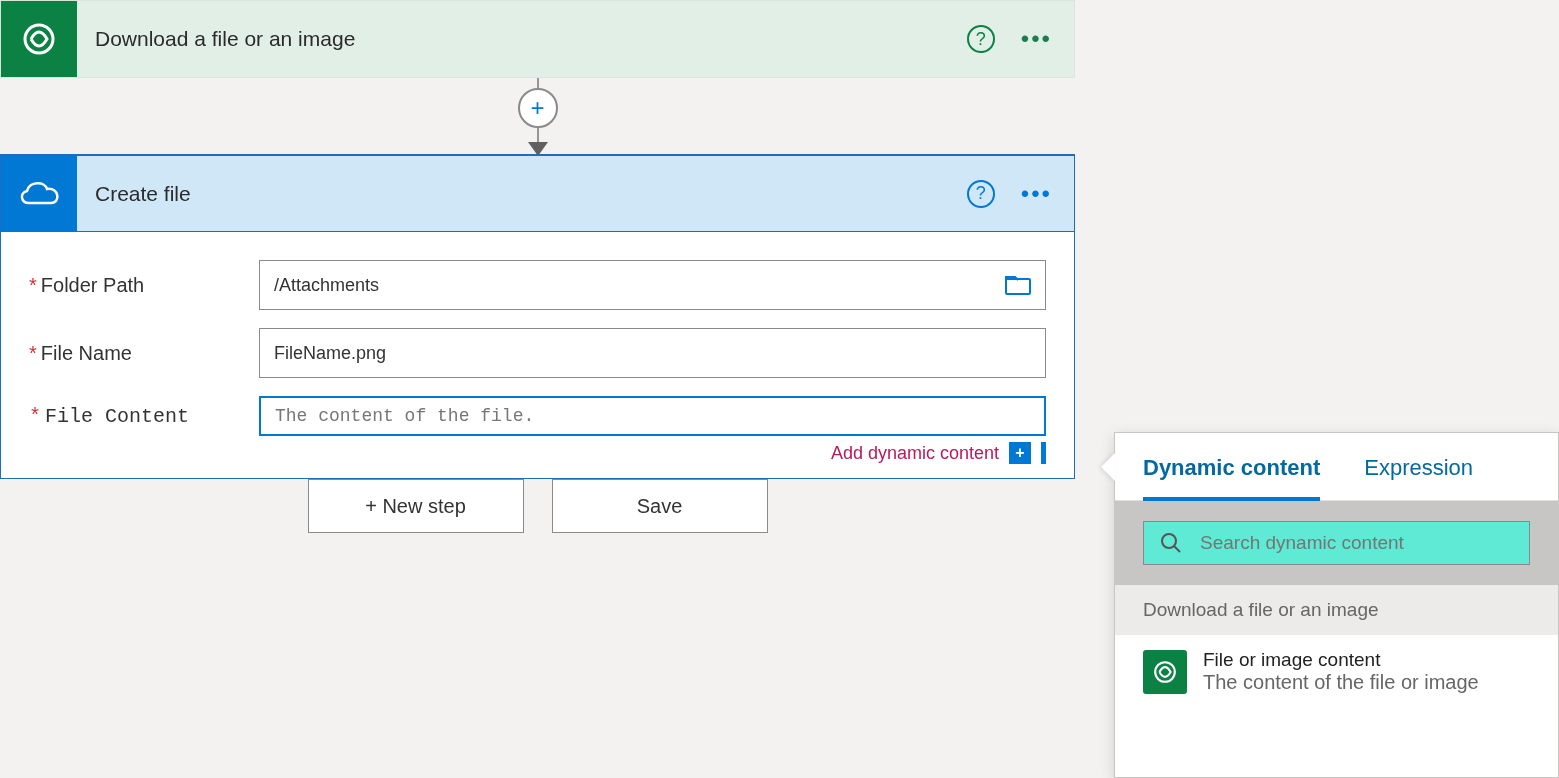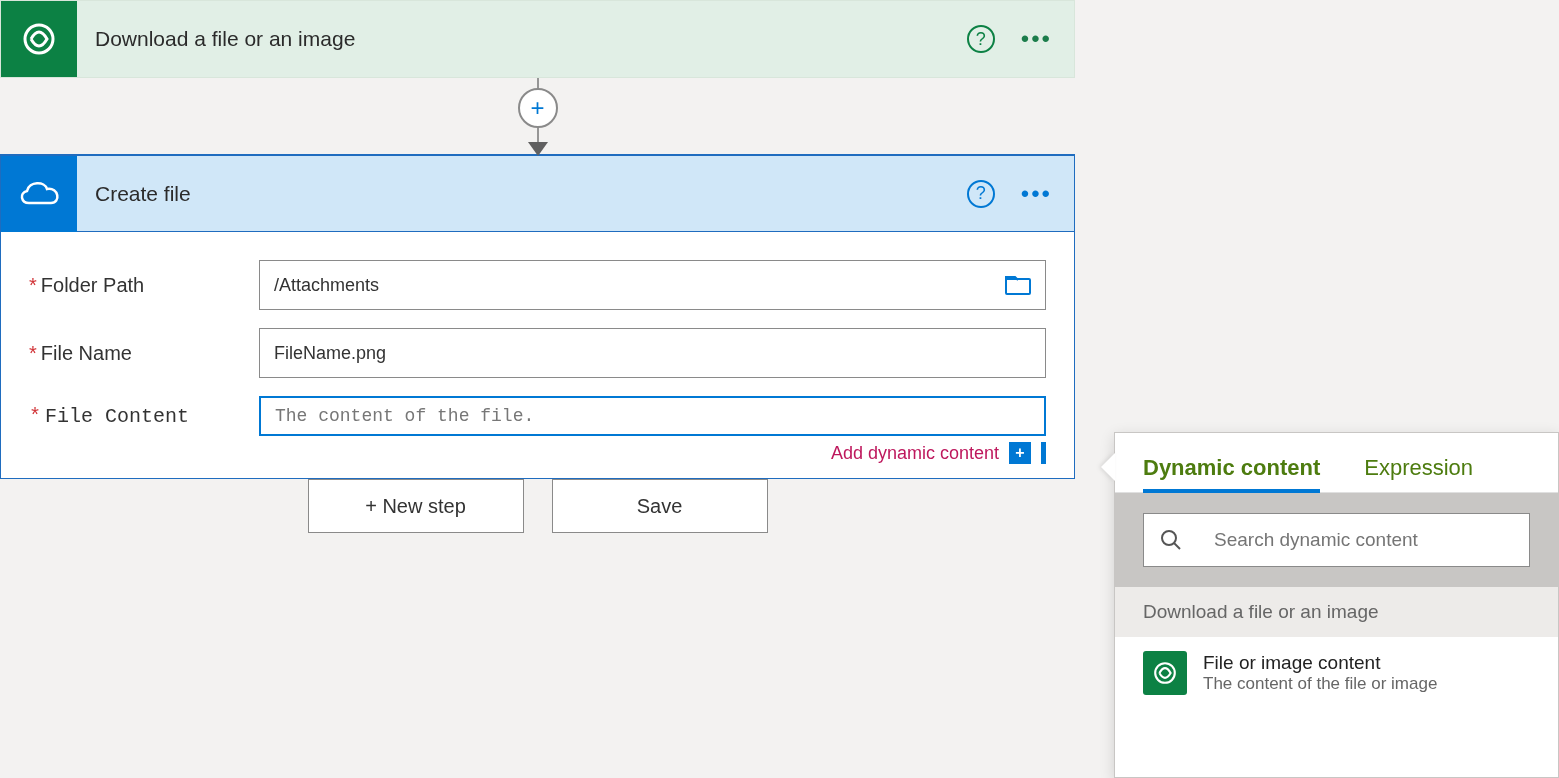--- a/index.html
+++ b/index.html
@@ -84,36 +84,36 @@
     background:#fff; border:1px solid #c8c6c4; box-shadow:0 4px 14px rgba(0,0,0,.14);
     height:346px;
   }
   .dynamic-panel::before {
     content:""; position:absolute; left:-14px; top:20px;
     width:0; height:0; border-top:14px solid transparent; border-bottom:14px solid transparent;
     border-right:14px solid #fff;
     filter:drop-shadow(-2px 0 2px rgba(0,0,0,.1));
   }
   .tabs { display:flex; gap:44px; padding:22px 28px 0 28px; border-bottom:1px solid #e0e0e0;}
-  .tab { font-size:22px; color:#4d7c0f; padding-bottom:8px; }
+  .tab { font-size:22px; color:#0369a1; padding-bottom:16px; }
   .tab.active { font-weight:600; border-bottom:4px solid #0078d4; margin-bottom:-1px;}
   .search-wrap { padding:20px 28px; background:#c8c6c4;}
   .search-box {
-    background:#ffffff; border:1px solid #8a8a8a; height:54px;
-    display:flex; align-items:center; padding:0 16px; gap:32px;
+    background:#5eead4; border:1px solid #8a8a8a; height:44px;
+    display:flex; align-items:center; padding:0 16px; gap:18px;
   }
   .search-input { border:none; outline:none; font-size:19px; color:#666; flex:1; background:transparent;}
   .section-header { background:#edebe9; padding:14px 28px; font-size:19px; color:#666; }
   .dyn-item { display:flex; align-items:center; gap:16px; padding:14px 28px; }
   .dyn-item-icon {
     width:44px; height:44px; background:#0c8144; border-radius:3px;
     display:flex; align-items:center; justify-content:center; flex-shrink:0;
   }
   .dyn-item-title { font-size:19px; color:#222; font-weight:400;}
-  .dyn-item-desc { font-size:17px; color:#666; }
+  .dyn-item-desc { font-size:20px; color:#666; }
   .placeholder-text { color:#777; }
   svg { display:block; }
 </style>
 </head>
 <body>
 
 <div class="flow">
 
   <div class="card card-green">
     <div class="card-icon icon-green-bg">

